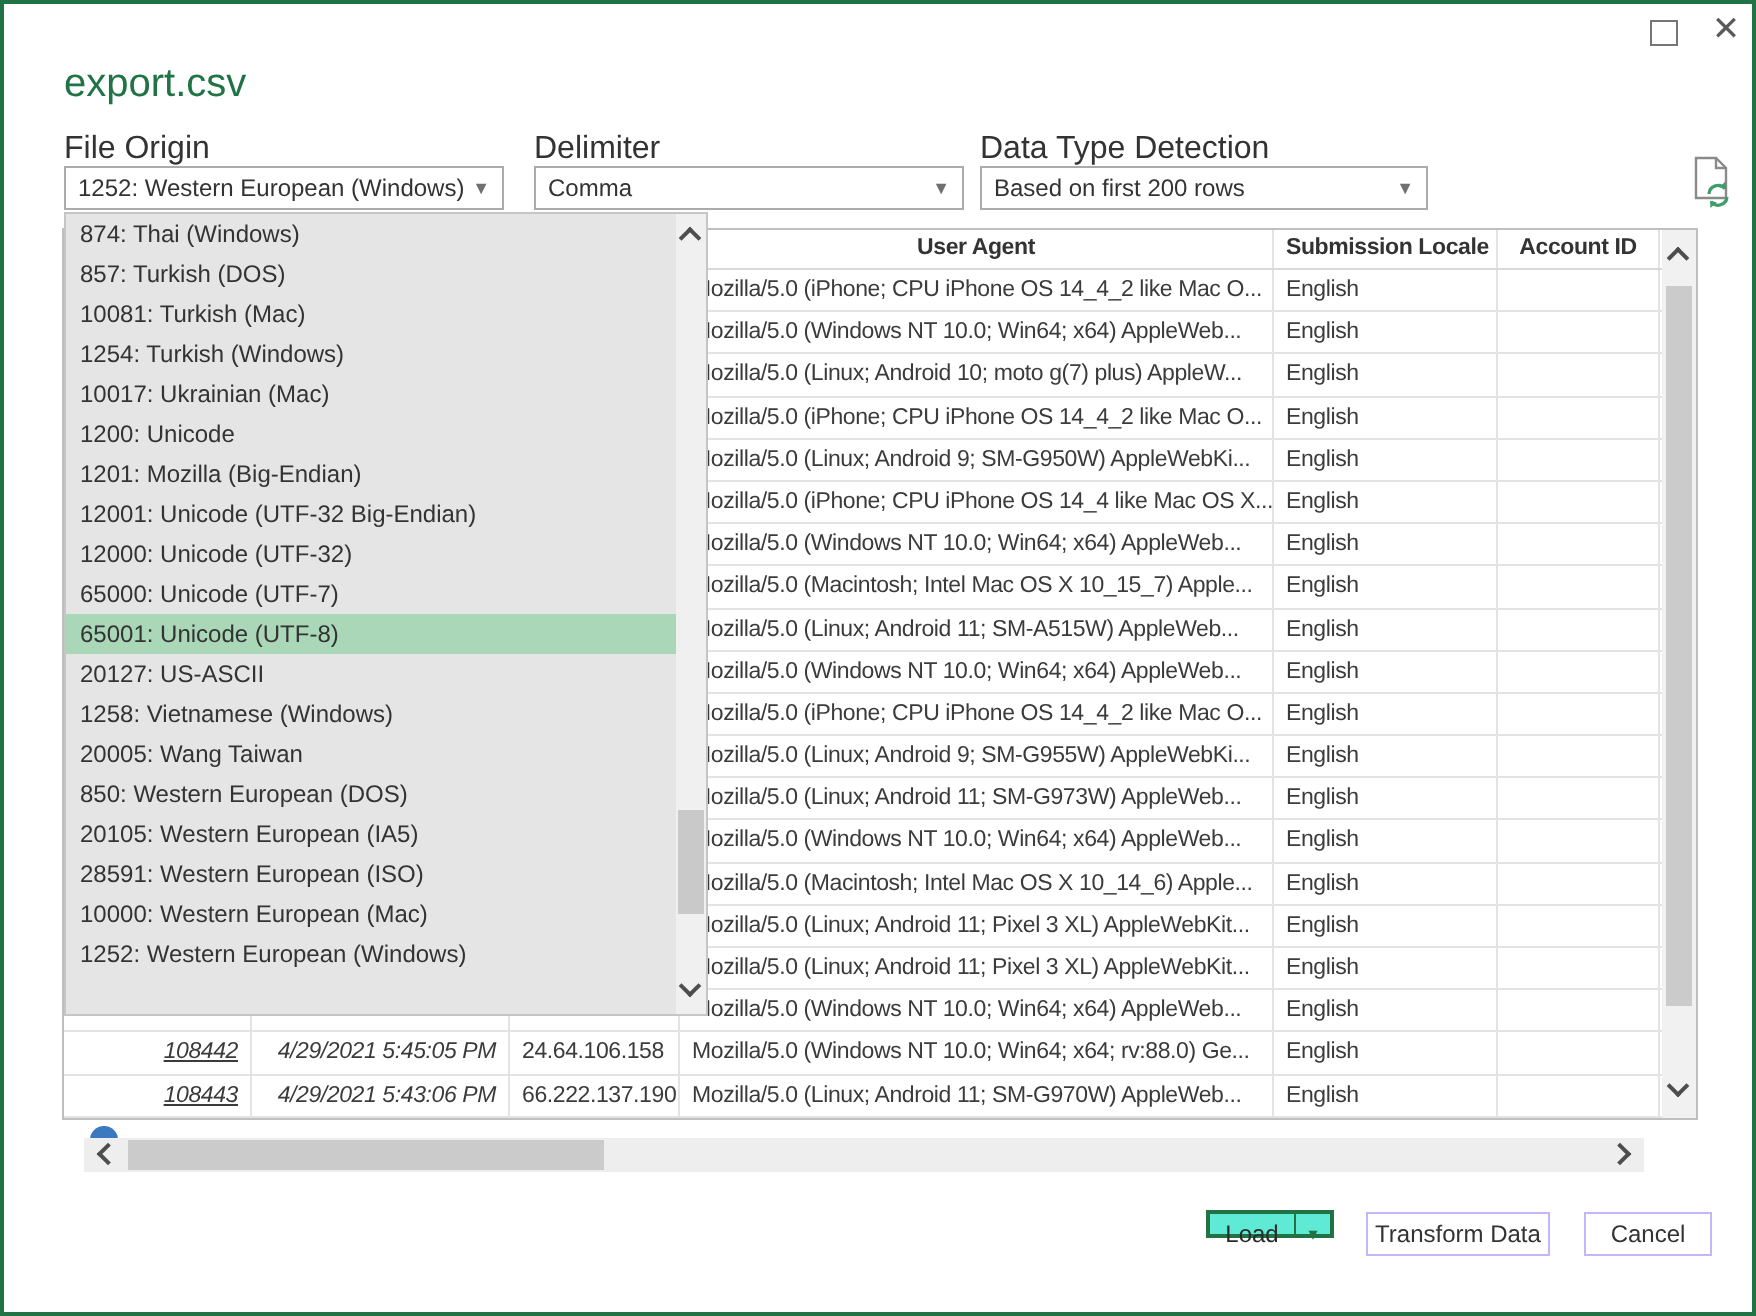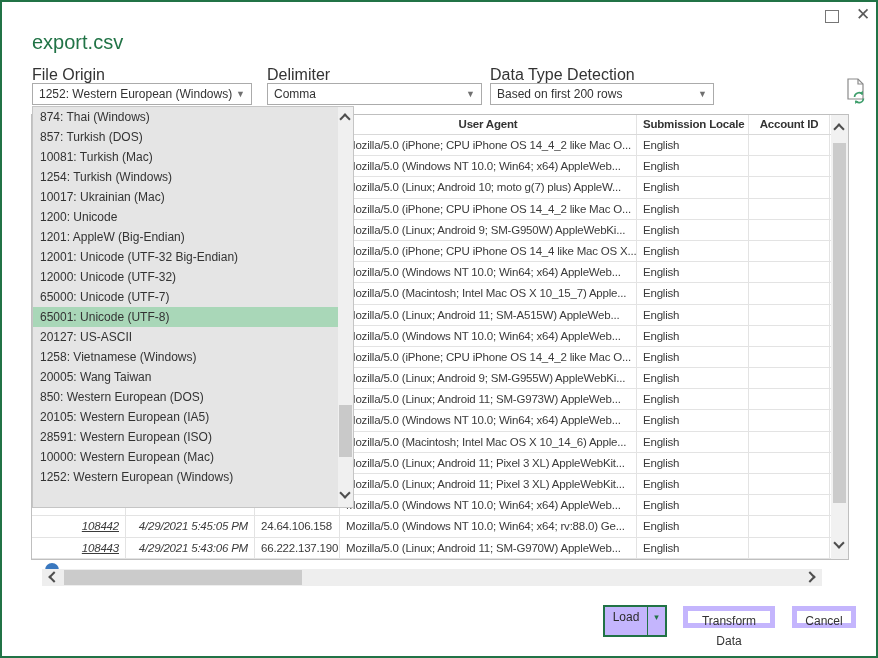--- a/index.html
+++ b/index.html
@@ -39,24 +39,24 @@
   .spinner { position:absolute; left:43px; top:561px; width:14px; height:7px; background:#3a78bf; border-radius:7px 7px 0 0; }
 
   
   .ddl { position:absolute; left:30px; top:104px; width:322px; height:402px; background:#e5e5e5; border:1px solid #c5c5c5; z-index:10; }
   .ddl-item { height:20px; line-height:20px; font-size:12px; color:#333; padding-left:7px; width:305px; white-space:nowrap; overflow:hidden; cursor:pointer; }
   .ddl-item.sel { background:#a9d7b8; }
   .ddl-sb { position:absolute; right:0; top:0; width:15px; height:400px; background:#f0f0f0; }
   .ddl-sb .thumb { position:absolute; left:1px; top:298px; width:13px; height:52px; background:#c9c9c9; }
 
   
-  .load-split { position:absolute; left:601px; top:603px; height:32px; display:flex; border:2px solid #217346; background:#c4b5fd; cursor:pointer; }
+  .load-split { position:absolute; left:601px; top:603px; height:14px; display:flex; border:2px solid #217346; background:#5eead4; cursor:pointer; }
   .load-main { width:42px; font-size:12px; color:#2b2b2b; text-align:center; line-height:20px; }
   .load-arrow { width:18px; border-left:1px solid #217346; text-align:center; font-size:9px; line-height:20px; color:#217346; }
-  .fbtn { position:absolute; top:604px; height:22px; border:5px solid #c4b5fd; background:#fff; font-size:12px; color:#333; text-align:center; line-height:20px; cursor:pointer; }
+  .fbtn { position:absolute; top:604px; height:22px; border:1px solid #c4b5fd; background:#fff; font-size:12px; color:#333; text-align:center; line-height:20px; cursor:pointer; }
 </style>
 </head>
 <body>
 
 <div class="win">
 
   <div class="btn-max"></div>
   <div class="btn-close">✕</div>
   <div class="title">export.csv</div>
 
@@ -275,21 +275,21 @@
   </div>
 
   <div class="ddl">
     <div>
         <div class="ddl-item">874: Thai (Windows)</div>
         <div class="ddl-item">857: Turkish (DOS)</div>
         <div class="ddl-item">10081: Turkish (Mac)</div>
         <div class="ddl-item">1254: Turkish (Windows)</div>
         <div class="ddl-item">10017: Ukrainian (Mac)</div>
         <div class="ddl-item">1200: Unicode</div>
-        <div class="ddl-item">1201: AppleW (Big-Endian)</div>
+        <div class="ddl-item">1201: Mozilla (Big-Endian)</div>
         <div class="ddl-item">12001: Unicode (UTF-32 Big-Endian)</div>
         <div class="ddl-item">12000: Unicode (UTF-32)</div>
         <div class="ddl-item">65000: Unicode (UTF-7)</div>
         <div class="ddl-item sel">65001: Unicode (UTF-8)</div>
         <div class="ddl-item">20127: US-ASCII</div>
         <div class="ddl-item">1258: Vietnamese (Windows)</div>
         <div class="ddl-item">20005: Wang Taiwan</div>
         <div class="ddl-item">850: Western European (DOS)</div>
         <div class="ddl-item">20105: Western European (IA5)</div>
         <div class="ddl-item">28591: Western European (ISO)</div>

